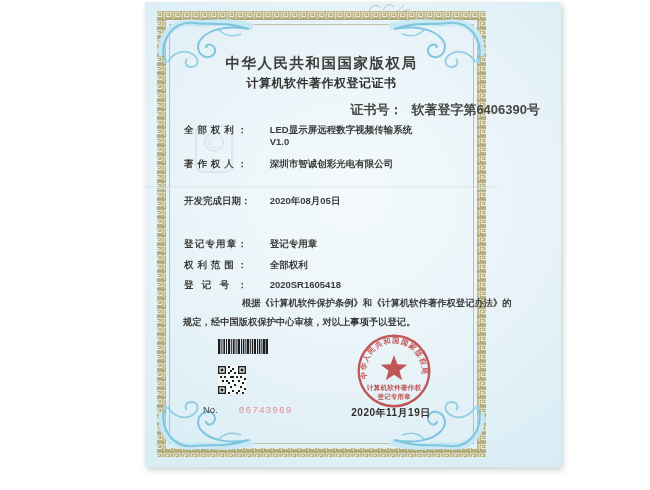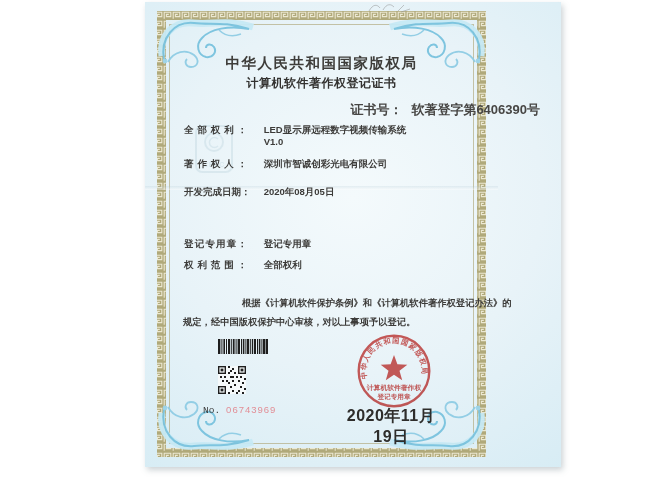--- a/index.html
+++ b/index.html
@@ -11,31 +11,31 @@
   .abs{position:absolute;}
   .issuer-title{left:20px;top:52px;width:313px;text-align:center;
         font-size:14.5px;font-weight:bold;letter-spacing:1.5px;color:#3e3d3a;}
   .doc-title{left:14px;top:73px;width:325px;text-align:center;
         font-family:"Liberation Serif","DejaVu Serif",serif;
         font-size:12px;font-weight:bold;letter-spacing:0.5px;color:#333230;}
   .certno{right:21px;top:99px;font-size:13px;font-weight:bold;color:#474644;white-space:nowrap;}
   .certno .gap{display:inline-block;width:9px;}
   .field-row{left:39px;font-size:9.5px;font-weight:bold;color:#3c3b39;white-space:nowrap;line-height:11.5px;}
   .lbl{display:inline-block;width:63px;text-align:justify;text-align-last:justify;vertical-align:top;}
-  .val{display:inline-block;margin-left:14px;vertical-align:top;}
-  .r0{top:122px;} .r1{top:156px;} .r2{top:184px;} .r3{top:215px;}
+  .val{display:inline-block;margin-left:20px;vertical-align:top;}
+  .r0{top:122px;} .r1{top:156px;} .r2{top:193px;} .r3{top:215px;}
   .r4{top:236px;} .r5{top:257px;} .r6{top:277px;}
   .stmt{font-size:9.3px;font-weight:bold;color:#3c3b39;white-space:nowrap;}
   .stmt1{left:57px;top:295px;padding-left:40px;} .stmt2{left:38px;top:314px;}
   .serial{left:58px;top:402px;font-size:9.5px;white-space:nowrap;}
-  .serial .no{font-family:Liberation Mono, monospace;color:#3a3a3a;}
-  .serial .num{font-family:Liberation Sans, sans-serif;
-        color:#e28e96;letter-spacing:1px;margin-left:6px;}
+  .serial .no{font-family:Liberation Sans, sans-serif;color:#3a3a3a;}
+  .serial .num{font-family:Liberation Mono, monospace;
+        color:#e28e96;letter-spacing:1px;margin-left:21px;}
   .issue-date{left:196px;top:404px;width:100px;text-align:center;
-        font-size:16px;font-weight:bold;color:#2e2d2b;letter-spacing:0.5px;}
+        font-size:10px;font-weight:bold;color:#2e2d2b;letter-spacing:0.5px;}
   .crease{left:0;top:184px;width:353px;height:4px;
         background:linear-gradient(to bottom, rgba(137,170,186,0.16), rgba(255,255,255,0.45));}
   .seal-svg{mix-blend-mode:multiply;}
   .wm{opacity:0.14;}
 </style>
 </head>
 <body>
 
 <div class="stage">
   <div class="paper">
@@ -104,20 +104,24 @@
       <span class="lbl">开发完成日期：</span>
       <span class="val">2020年08月05日</span>
     </div>
     <div class="abs field-row r4">
       <span class="lbl">登记专用章：</span>
       <span class="val">登记专用章</span>
     </div>
     <div class="abs field-row r5">
       <span class="lbl">权利范围：</span>
       <span class="val">全部权利</span>
+    </div>
+    <div class="abs field-row r6">
+      <span class="lbl">登记号：</span>
+      <span class="val">2020SR1605418</span>
     </div>
 
     <div class="abs stmt stmt1">根据《计算机软件保护条例》和《计算机软件著作权登记办法》的</div>
     <div class="abs stmt stmt2">规定，经中国版权保护中心审核，对以上事项予以登记。</div>
 
     <svg class="abs" style="left:73px;top:337px" width="50" height="15" viewBox="0 0 50 15">
       <g fill="#1e1e1e">
         <rect x="0" width="2.4" height="15"></rect>
           <rect x="3.4" width="1" height="15"></rect>
         <rect x="5.4" width="1.6" height="15"></rect>

